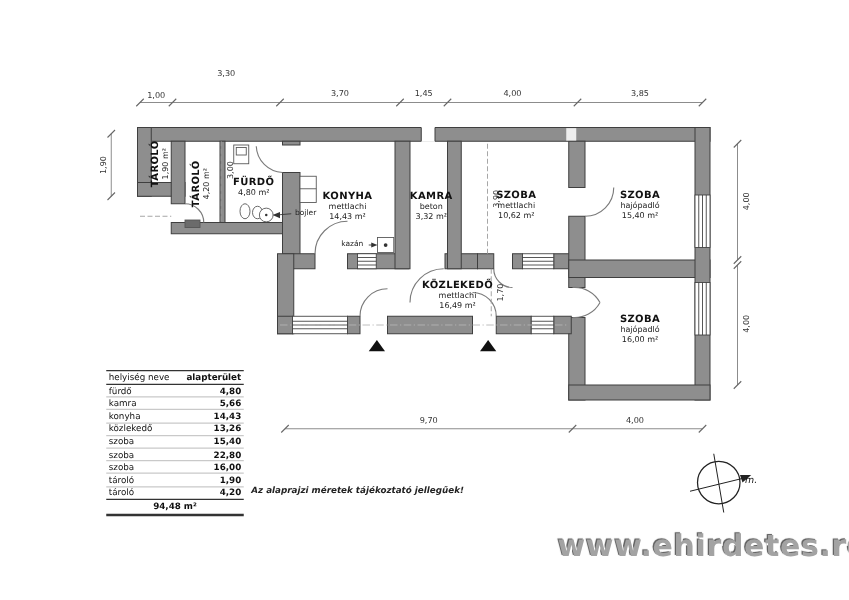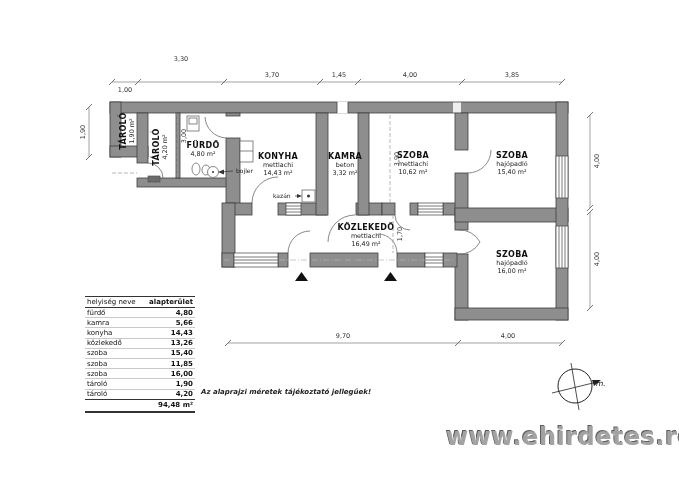--- a/index.html
+++ b/index.html
@@ -15,21 +15,21 @@
   .ann{position:absolute;font-size:6px;color:#222;white-space:nowrap;z-index:6;}
   .note{position:absolute;left:201px;top:388px;font-size:7px;font-style:italic;color:#222;z-index:5;font-weight:bold;}
   .compass-label{position:absolute;left:596px;top:379px;font-size:7.5px;font-style:italic;z-index:5;}
   .watermark{position:absolute;left:446px;top:423px;font-size:24px;font-weight:bold;letter-spacing:.5px;
              color:#a3a3a3;text-shadow:1.2px 1.2px 0 #ffffff,-1px -1px .6px #5e5e5e;z-index:7;}
   .area-table{position:absolute;left:85px;top:296px;width:110px;z-index:5;font-size:7px;}
   .area-table .tr{display:flex;justify-content:space-between;align-items:center;
                   height:9.2px;border-bottom:.6px solid #c9c9c9;padding:0 2px;}
   .area-table .tr.head{border-top:1.4px solid #333;border-bottom:1.4px solid #333;height:10px;}
   .area-table .tr.last{border-bottom:1.6px solid #333;}
-  .area-table .tr.total{border-bottom:2.5px double #333;font-weight:bold;height:11px;}
+  .area-table .tr.total{border-bottom:2.5px double #333;font-weight:bold;height:11px;justify-content:center;}
   .area-table .cl{text-align:left;}
   .area-table .cr{text-align:right;font-weight:bold;}
 </style>
 </head>
 <body>
 
 <div class="canvas">
 
   <svg class="linework" width="679" height="480" viewBox="0 0 679 480">
 
@@ -233,21 +233,21 @@
     <div class="rn">KÖZLEKEDŐ</div>
     <div class="rs">mettlachi</div>
     <div class="rs">16,49 m²</div>
   </div>
   <div class="room-label" style="left:512px;top:263px">
     <div class="rn">SZOBA</div>
     <div class="rs">hajópadló</div>
     <div class="rs">16,00 m²</div>
   </div>
 
-  <span class="dim" style="left:125px;top:90px">1,00</span>
+  <span class="dim" style="left:125px;top:76px">1,00</span>
   <span class="dim" style="left:181px;top:59px">3,30</span>
   <span class="dim" style="left:272px;top:75px">3,70</span>
   <span class="dim" style="left:339px;top:75px">1,45</span>
   <span class="dim" style="left:410px;top:75px">4,00</span>
   <span class="dim" style="left:512px;top:75px">3,85</span>
 
   <span class="dim rot" style="left:83px;top:132px">1,90</span>
 
   <span class="dim rot" style="left:597px;top:161px">4,00</span>
   <span class="dim rot" style="left:597px;top:259px">4,00</span>
@@ -283,21 +283,21 @@
     <div class="tr">
       <span class="cl">közlekedő</span>
         <span class="cr">13,26</span>
     </div>
     <div class="tr">
       <span class="cl">szoba</span>
         <span class="cr">15,40</span>
     </div>
     <div class="tr">
       <span class="cl">szoba</span>
-        <span class="cr">11,85</span>
+        <span class="cr">22,80</span>
     </div>
     <div class="tr">
       <span class="cl">szoba</span>
         <span class="cr">16,00</span>
     </div>
     <div class="tr">
       <span class="cl">tároló</span>
         <span class="cr">1,90</span>
     </div>
     <div class="tr last">

